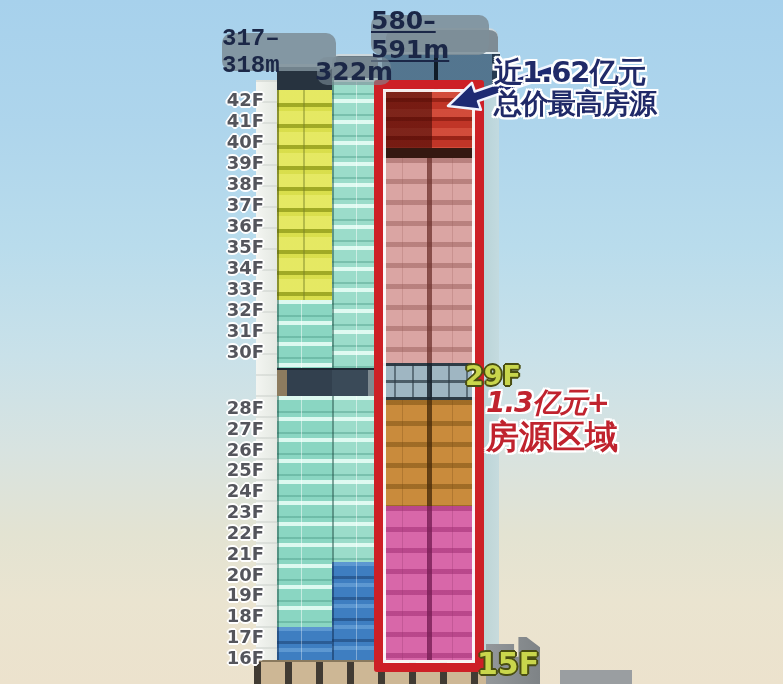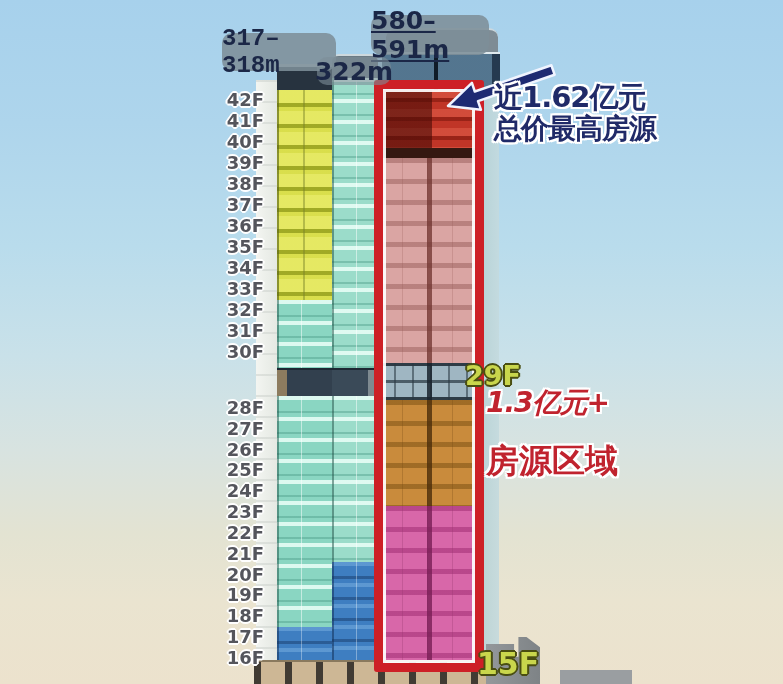--- a/index.html
+++ b/index.html
@@ -87,29 +87,29 @@
   
   .pill{background:rgba(125,142,152,.88);color:#1b2747;font-weight:bold;border-radius:10px;
       display:flex;align-items:center;justify-content:center;}
   .pill-left{left:222px;top:33px;width:114px;height:38px;font-size:24px;font-family:Liberation Mono, monospace;}
   .pill-right{left:371px;top:15px;width:118px;height:40px;font-size:25px;text-decoration:underline;}
   .pill-mid{left:317px;top:57px;width:74px;height:28px;font-size:25px;background:rgba(125,142,152,.6);}
 
   
   .white-out{text-shadow:-2px 0 #fff,2px 0 #fff,0 -2px #fff,0 2px #fff,-2px -2px #fff,2px 2px #fff,-2px 2px #fff,2px -2px #fff;}
   .navy-call{left:494px;top:56px;width:220px;color:#202a68;font-weight:800;line-height:1.12;}
-  .navy-call .l1{font-size:29px;letter-spacing:-1px;margin-top:25px;}
+  .navy-call .l1{font-size:29px;letter-spacing:-1px;}
   .navy-call .l2{font-size:28px;letter-spacing:-1px;}
   .tag-yellow{font-weight:800;color:#c9d64c;
       text-shadow:-2px 0 #4a4e12,2px 0 #4a4e12,0 -2px #4a4e12,0 2px #4a4e12,-1px -1px #4a4e12,1px 1px #4a4e12,-1px 1px #4a4e12,1px -1px #4a4e12;}
   .tag-29{left:465px;top:360px;font-size:27px;}
   .tag-15{left:477px;top:646px;font-size:30px;}
   .red-call{left:486px;top:388px;width:220px;color:#c0232e;font-weight:800;line-height:1.1;}
   .red-call .l1{font-size:28px;letter-spacing:-1px;font-style:italic;}
-  .red-call .l2{font-size:33px;margin-top:24px;}
+  .red-call .l2{font-size:33px;}
   .arrow-wrap{left:438px;top:58px;width:125px;height:62px;}
 </style>
 </head>
 <body>
 
 <div class="stage">
 
   <div class="abs white-edge"></div>
   <div class="abs lt-cap"></div>
   <div class="abs lt-yellow"></div>

